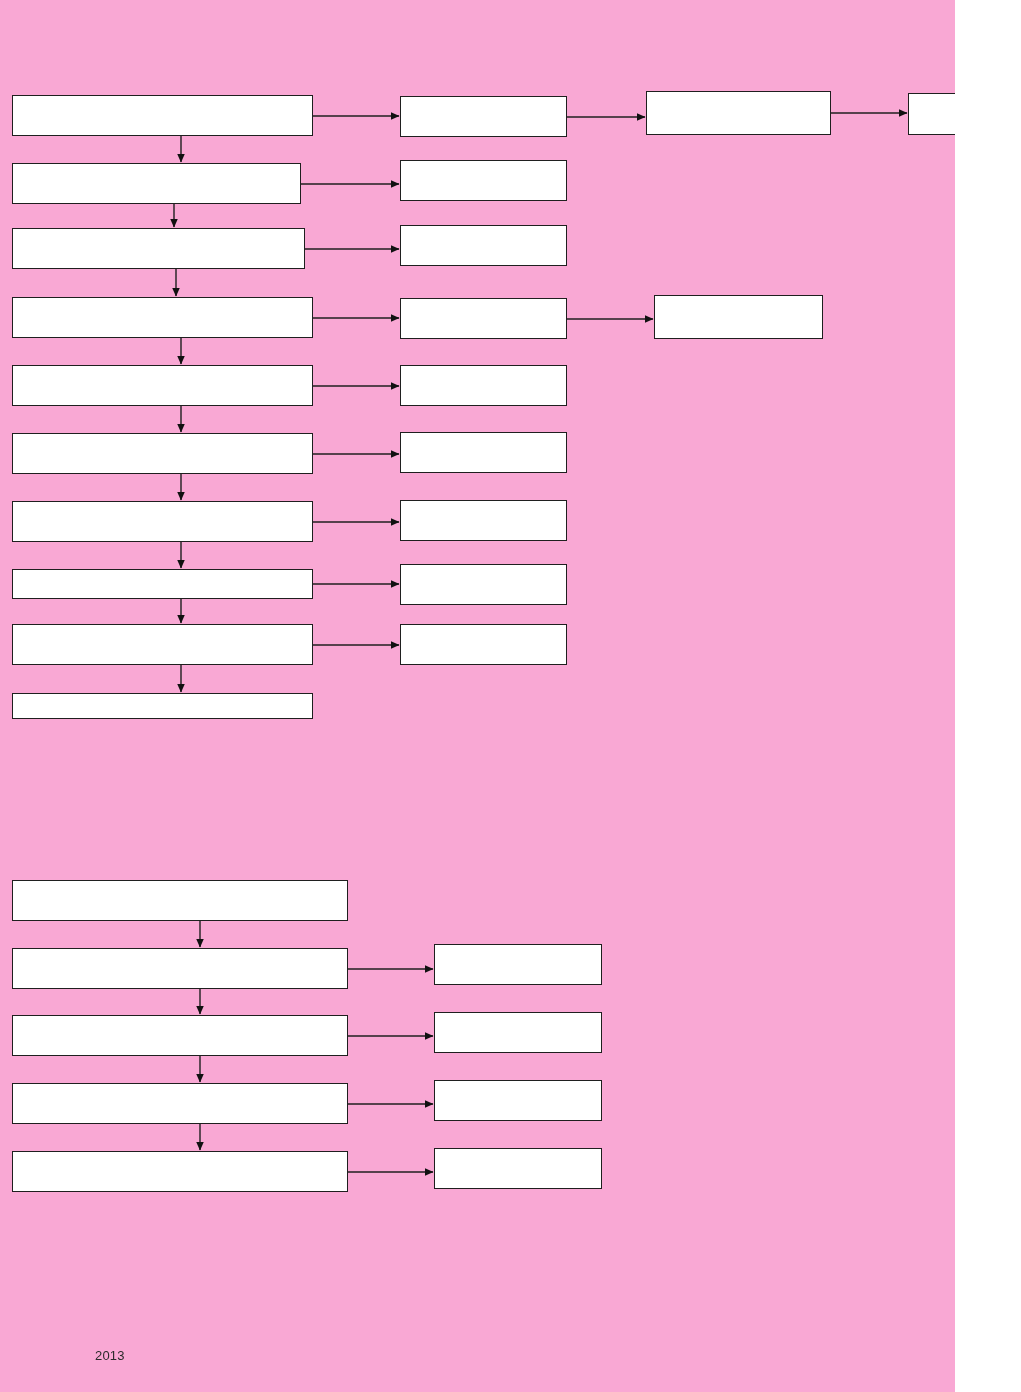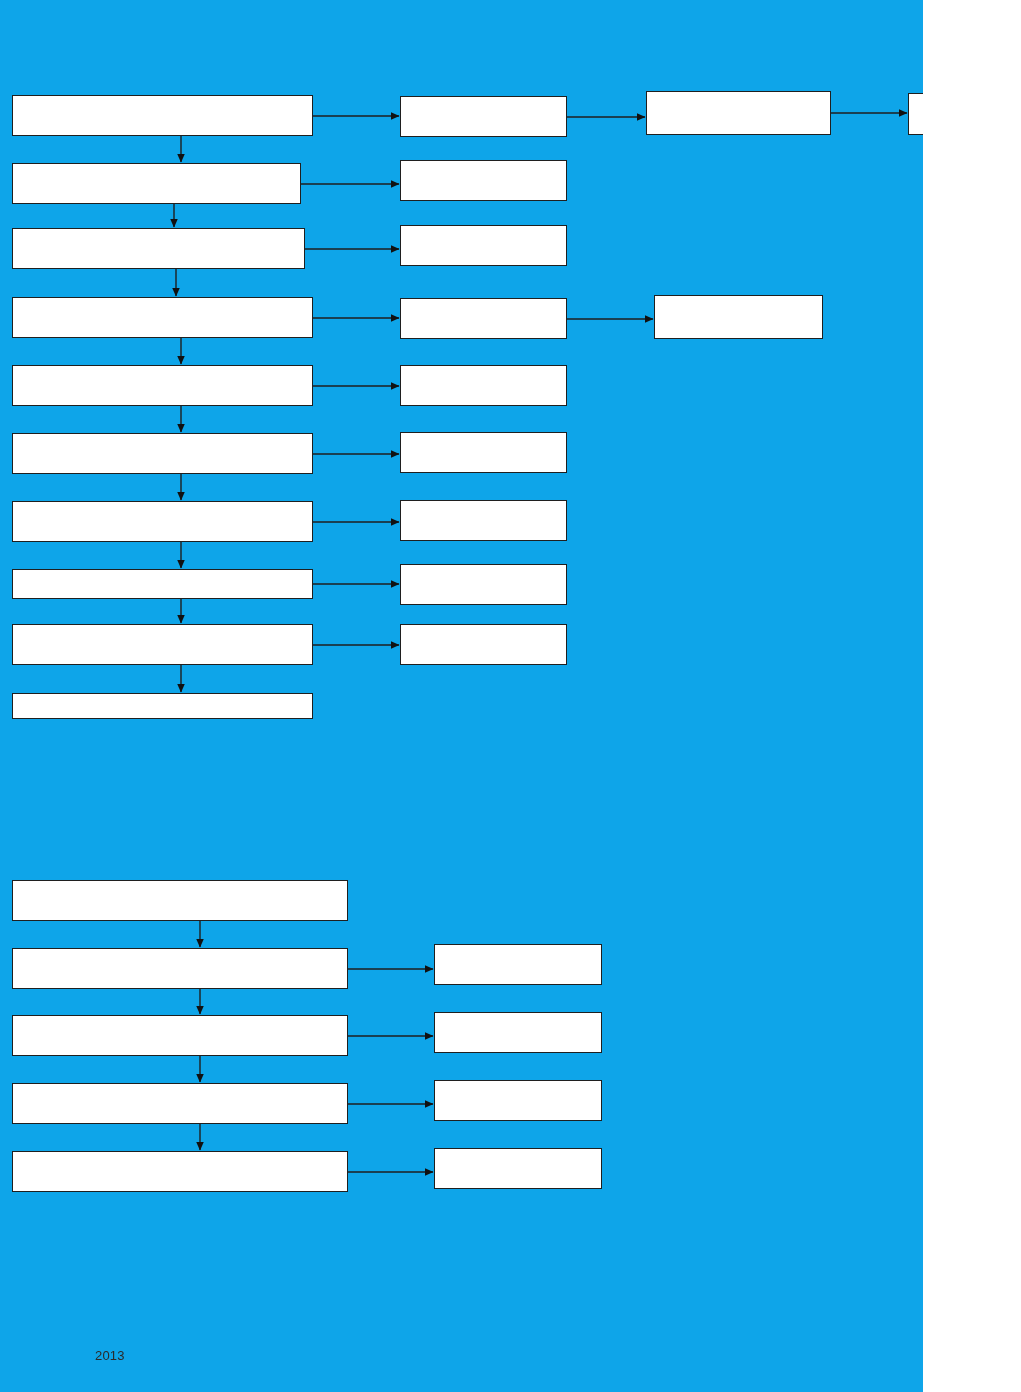--- a/index.html
+++ b/index.html
@@ -9,22 +9,23 @@
     background: #ffffff;
   }
   body {
     font-family: "Liberation Sans", sans-serif;
     color: #1a1a1a;
   }
   #page {
     position: relative;
     width: 923px;
     height: 1392px;
-    background: #0ea5e9;
+    background: #f9a8d4;
     overflow: hidden;
+    padding-left: 32px;
   }
   #diagram-svg {
     position: absolute;
     left: 0;
     top: 0;
     width: 1021px;
     height: 1392px;
   }
   .node-box {
     position: absolute;

